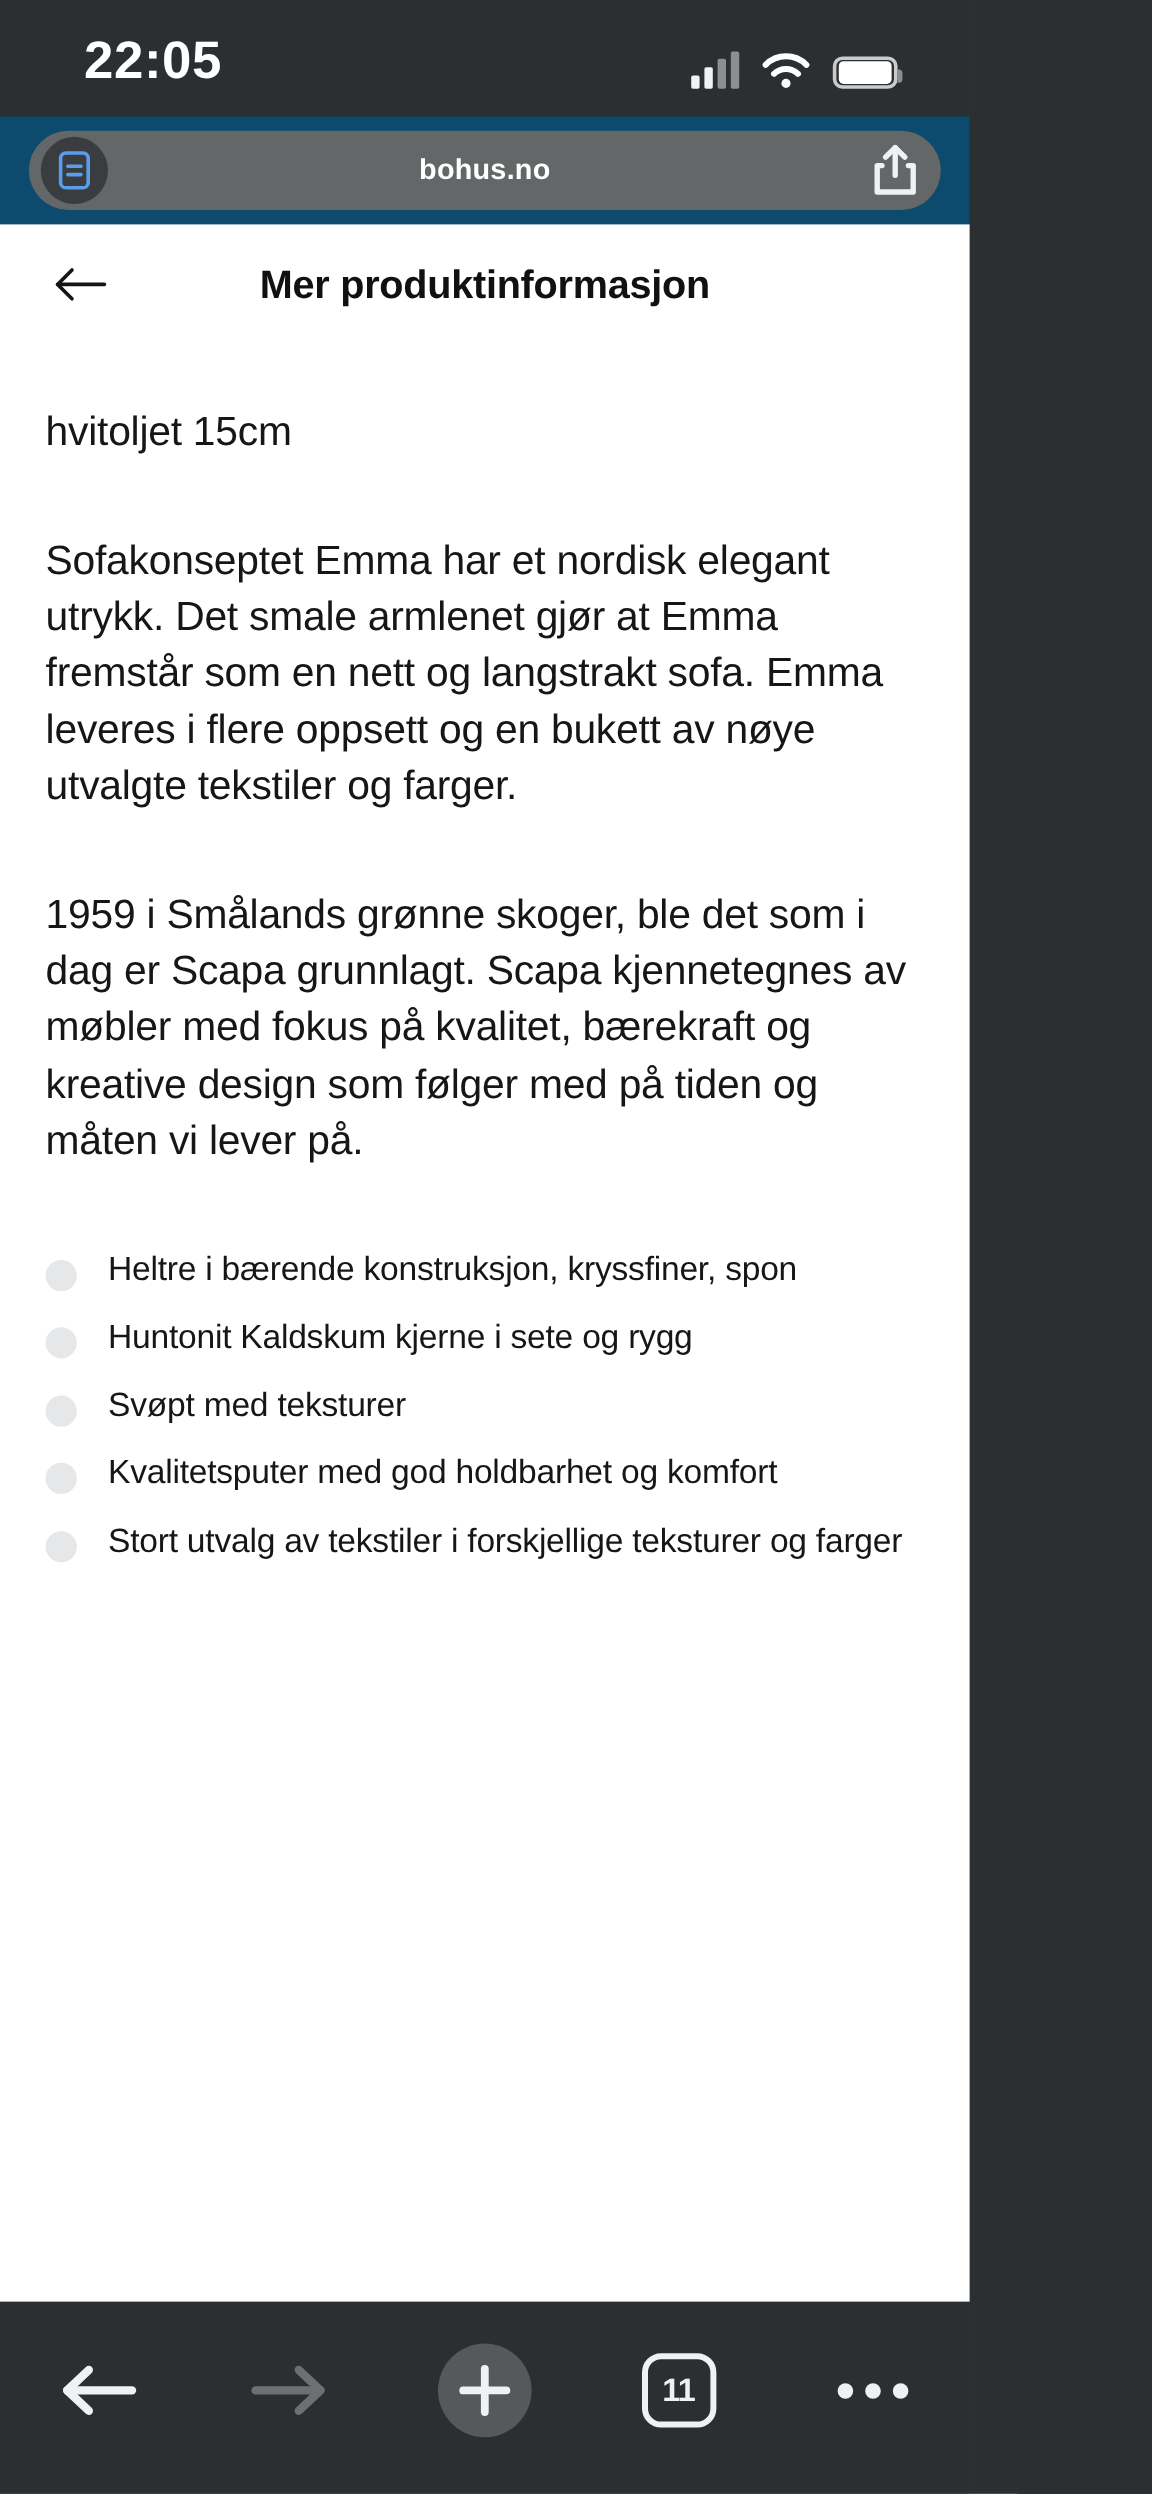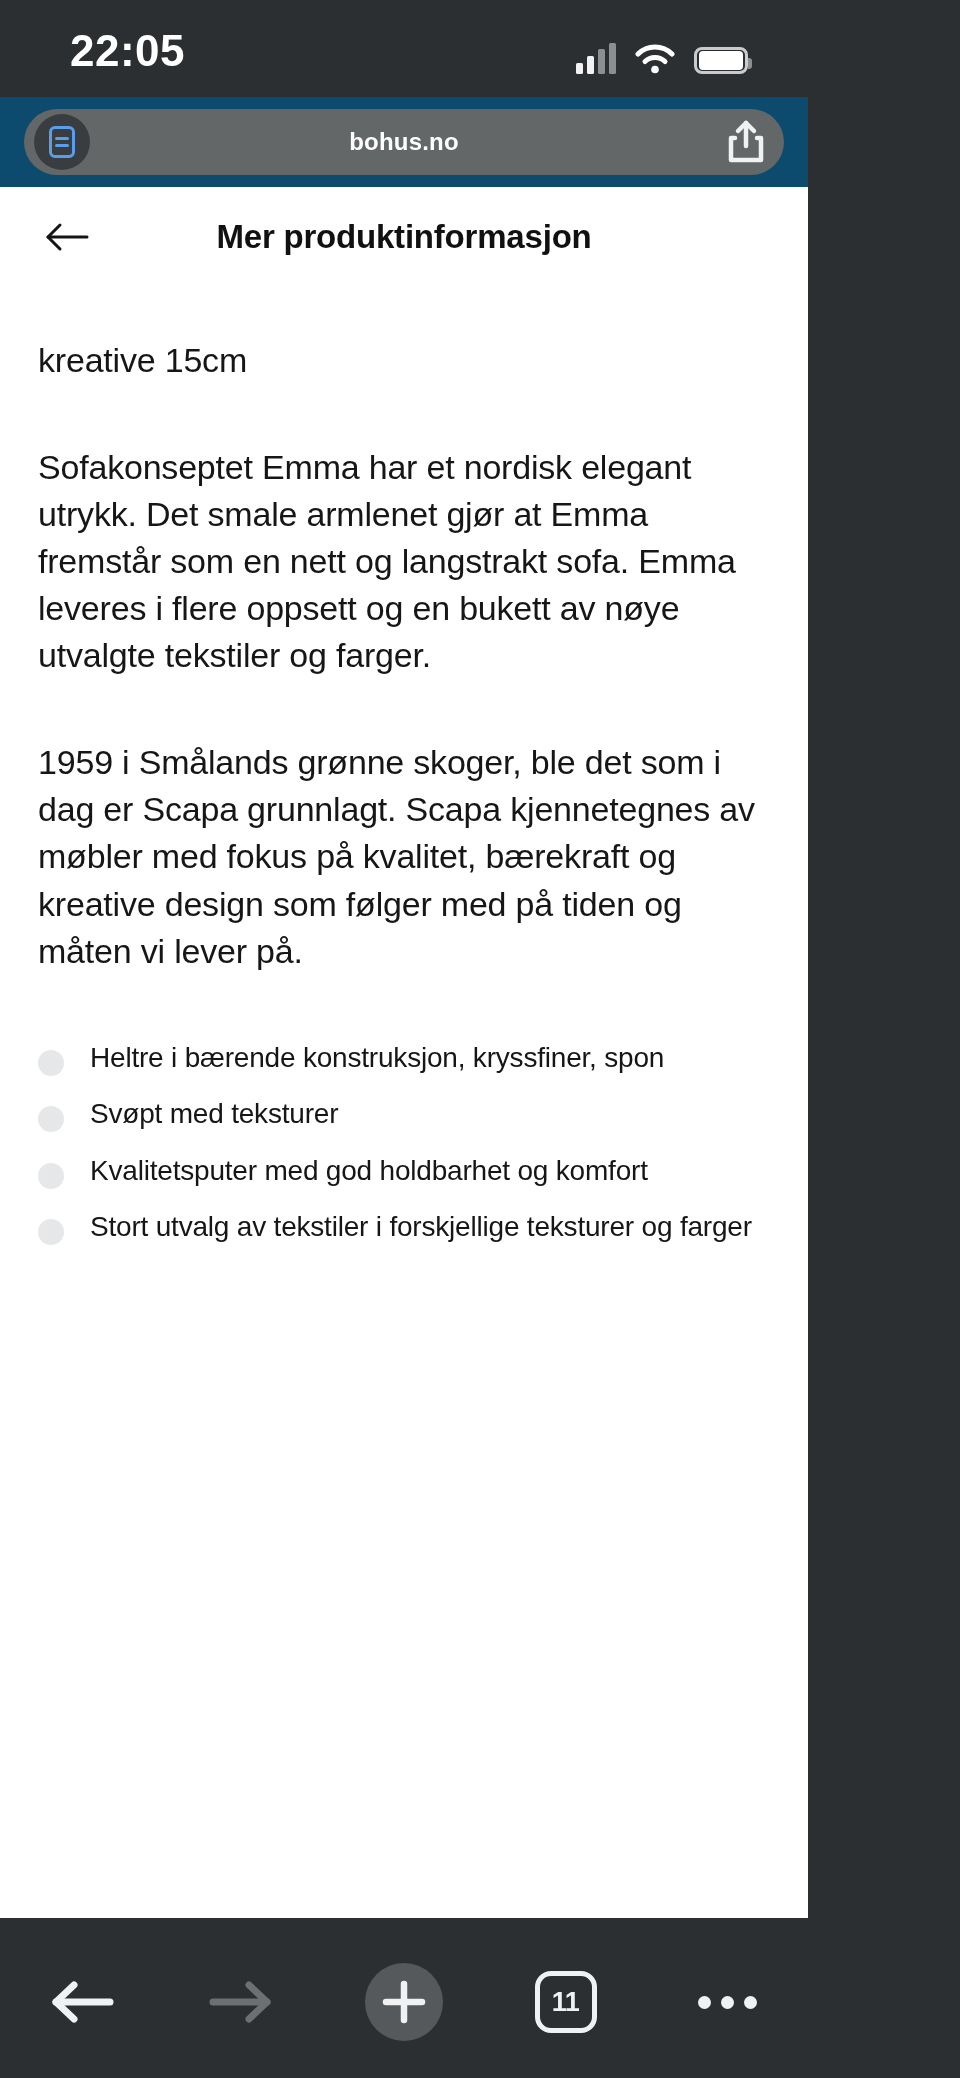--- a/index.html
+++ b/index.html
@@ -209,21 +209,21 @@
     margin-right:26px;
   }
   .bullets li .txt { flex:1 1 auto; }
 
   
   .toolbar {
     flex:0 0 160px;
     background:#2c2f31;
     display:flex;
     align-items:flex-start;
-    padding-top:42px;
+    padding-top:32px;
   }
   .tb-item {
     flex:1 1 0;
     display:flex;
     align-items:center;
     justify-content:center;
     height:84px;
   }
   .plus-circle {
     width:78px; height:78px;
@@ -301,29 +301,33 @@
       </div>
       <div class="page-title">Mer produktinformasjon</div>
     </div>
 
     <div class="content">
 
       <div class="clipline">
         <span>Sofa 3-seter Emma med eikeben hvitoljet</span>
       </div>
 
-      <div class="frag">kreative 15cm</div>
+      <div class="frag">hvitoljet 15cm</div>
 
       <p class="para">Sofakonseptet Emma har et nordisk elegant utrykk. Det smale armlenet gjør at Emma fremstår som en nett og langstrakt sofa. Emma leveres i flere oppsett og en bukett av nøye utvalgte tekstiler og farger.</p>
       <p class="para">1959 i Smålands grønne skoger, ble det som i dag er Scapa grunnlagt. Scapa kjennetegnes av møbler med fokus på kvalitet, bærekraft og kreative design som følger med på tiden og måten vi lever på.</p>
 
       <ul class="bullets">
         <li>
           <span class="dot"></span>
           <span class="txt">Heltre i bærende konstruksjon, kryssfiner, spon</span>
+        </li>
+        <li>
+          <span class="dot"></span>
+          <span class="txt">Huntonit Kaldskum kjerne i sete og rygg</span>
         </li>
         <li>
           <span class="dot"></span>
           <span class="txt">Svøpt med teksturer</span>
         </li>
         <li>
           <span class="dot"></span>
           <span class="txt">Kvalitetsputer med god holdbarhet og komfort</span>
         </li>
         <li>

